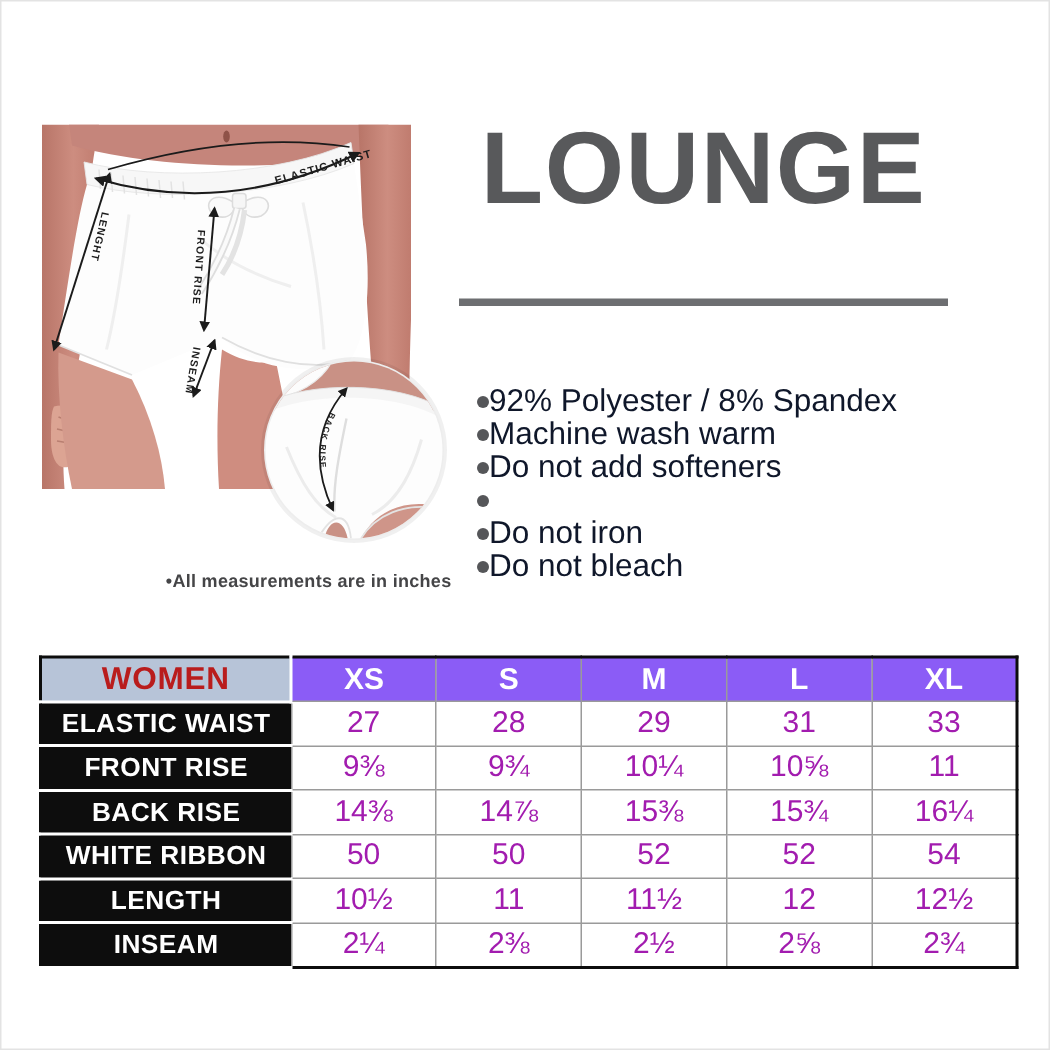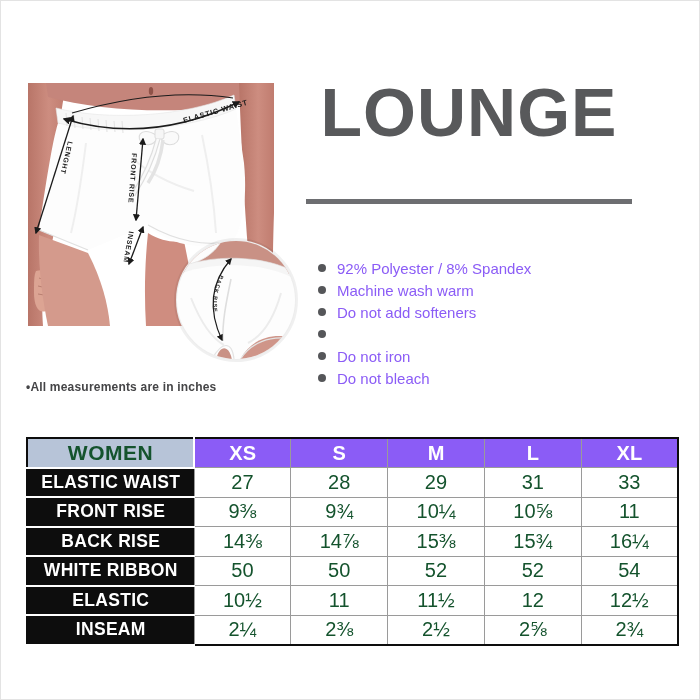--- a/index.html
+++ b/index.html
@@ -3,42 +3,42 @@
 <meta charset="utf-8">
 <style>
   html,body{margin:0;padding:0;background:#fff;font-family:"Liberation Sans",sans-serif;}
   .canvas{position:relative;width:700px;height:700px;background:#ffffff;border:1px solid #e3e3e3;
           box-sizing:border-box;overflow:hidden;}
 
   
   #illu{position:absolute;left:25px;top:82px;width:275px;height:285px;}
   .mlab{font-size:7.5px;font-weight:bold;letter-spacing:.7px;fill:#1c1c1c;font-family:"Liberation Sans",sans-serif;}
   .mlab2{font-size:7px;font-weight:bold;letter-spacing:.8px;fill:#1c1c1c;font-family:"Liberation Sans",sans-serif;}
-  .note{position:absolute;left:25px;top:379px;width:275px;text-align:left;
+  .note{position:absolute;left:25px;top:379px;width:275px;text-align:right;
         font-size:12px;font-weight:bold;color:#454547;letter-spacing:.2px;}
 
   
   .title{position:absolute;left:303px;top:86px;width:330px;text-align:center;color:#58595b;
          font-weight:bold;font-size:68px;line-height:51px;letter-spacing:1px;}
   .divider{position:absolute;left:305px;top:198px;width:326px;height:5px;background:#6d6e71;}
   .care-h{position:absolute;left:312px;top:213px;font-size:29px;font-weight:bold;color:#57585a;letter-spacing:-.3px;}
   .care-list{position:absolute;left:317px;top:256px;margin:0;padding:0;list-style:none;}
-  .care-list li{display:flex;align-items:center;gap:11px;height:22px;font-size:15px;color:#8b5cf6;}
+  .care-list li{display:flex;align-items:center;height:22px;font-size:21px;color:#0f172a;}
   .bullet{width:8px;height:8px;border-radius:50%;background:#555659;flex:none;}
 
   
   table.size{position:absolute;left:25px;top:436px;width:651px;border-collapse:collapse;
              table-layout:fixed;border:2px solid #0d0d0d;}
   table.size th,table.size td{height:27.5px;padding:0;text-align:center;vertical-align:middle;}
-  .corner{background:#b7c4d8;color:#14532d;font-size:21px;font-weight:bold;letter-spacing:.5px;
+  .corner{background:#b7c4d8;color:#b91c1c;font-size:21px;font-weight:bold;letter-spacing:.5px;
           border-right:2.5px solid #fff;border-bottom:2.5px solid #fff;}
   .szh{background:#8b5cf6;color:#fff;font-size:20px;font-weight:bold;border-left:1px solid #9a9a9a;}
   .rowlab{background:#0d0d0d;color:#fff;font-size:17.5px;font-weight:bold;letter-spacing:.3px;
           border-bottom:2.5px solid #fff;}
-  .val{background:#fff;color:#14532d;font-size:20px;border:1px solid #9a9a9a;}
+  .val{background:#fff;color:#a21caf;font-size:20px;border:1px solid #9a9a9a;}
 </style>
 </head>
 <body>
 
 <div class="canvas">
 
   <svg id="illu" viewBox="0 0 275 285">
     <defs>
       <marker id="ah" viewBox="0 0 10 10" refX="8" refY="5" markerWidth="5.5" markerHeight="5.5" orient="auto-start-reverse">
           <path d="M0 0 L10 5 L0 10 z" fill="#1b1b1b"></path>
@@ -198,21 +198,21 @@
         </tr>
         <tr>
           <th class="rowlab">WHITE RIBBON</th>
           <td class="val">50</td>
           <td class="val">50</td>
           <td class="val">52</td>
           <td class="val">52</td>
           <td class="val">54</td>
         </tr>
         <tr>
-          <th class="rowlab">ELASTIC</th>
+          <th class="rowlab">LENGTH</th>
           <td class="val">10½</td>
           <td class="val">11</td>
           <td class="val">11½</td>
           <td class="val">12</td>
           <td class="val">12½</td>
         </tr>
         <tr>
           <th class="rowlab">INSEAM</th>
           <td class="val">2¼</td>
           <td class="val">2⅜</td>

